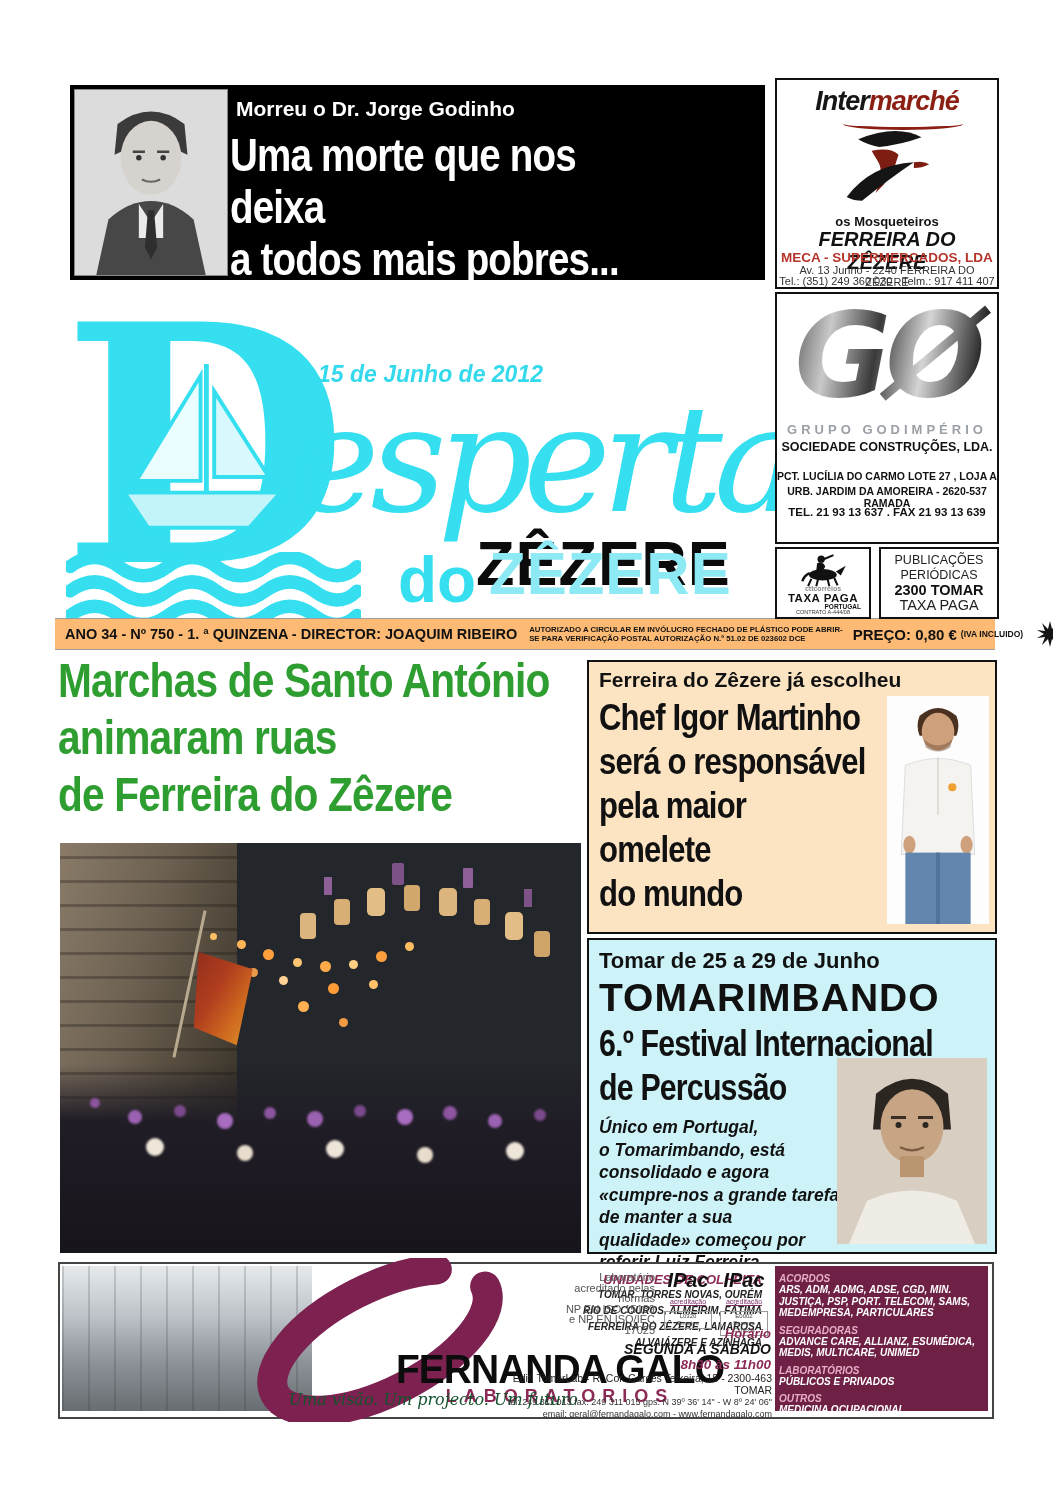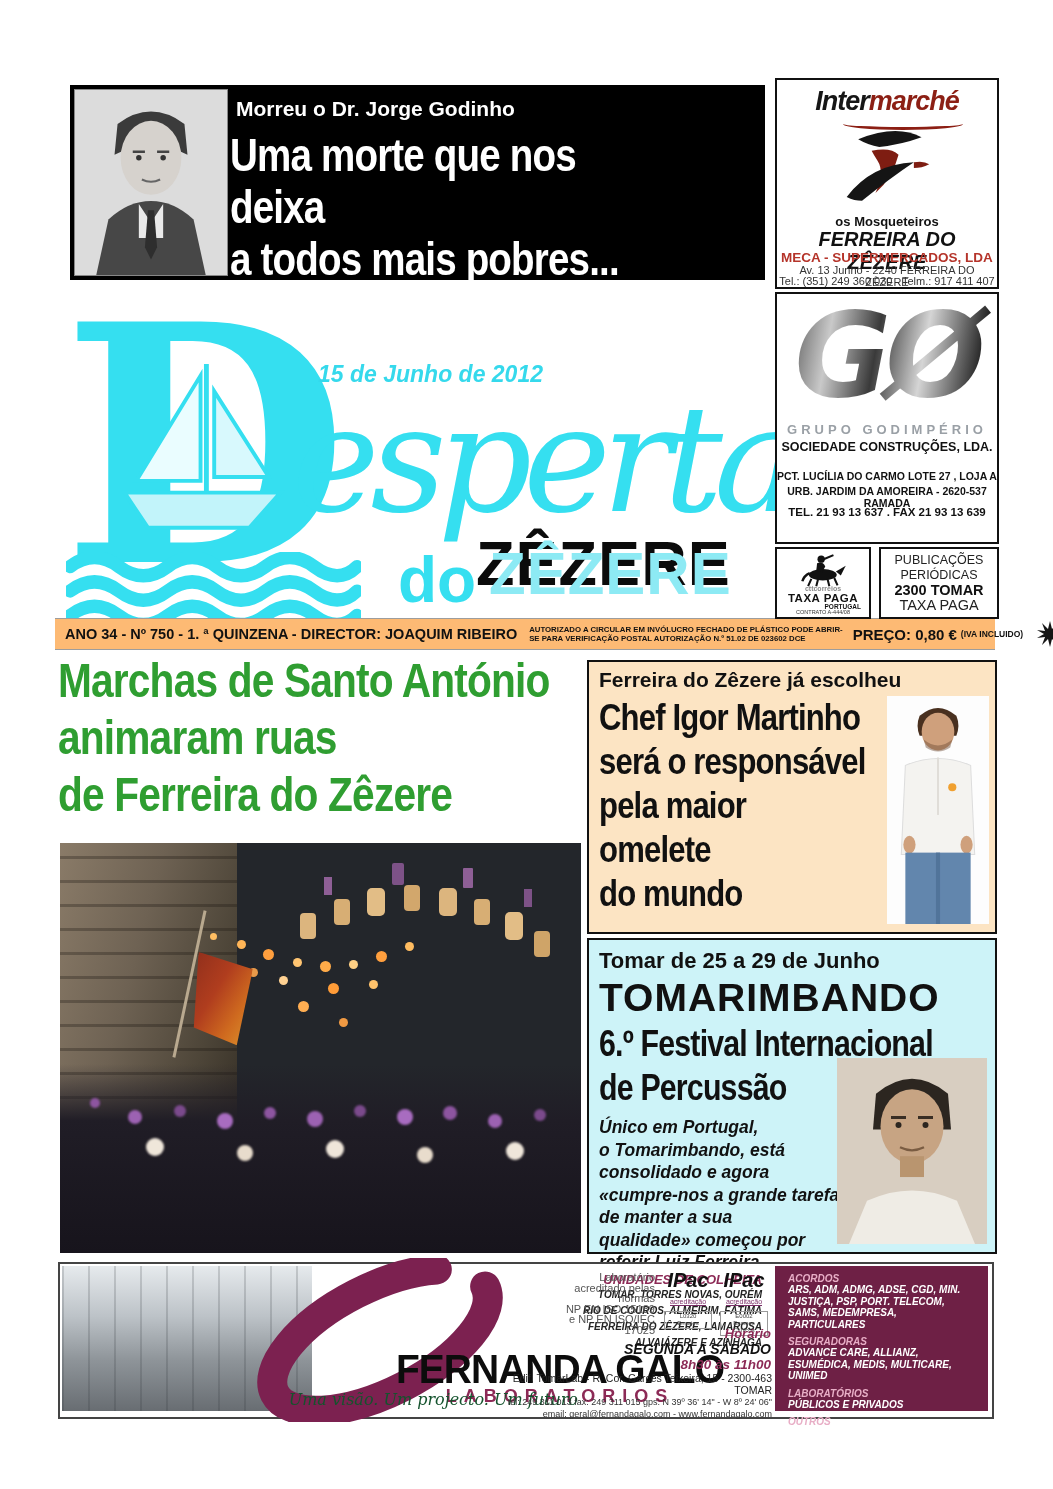--- a/index.html
+++ b/index.html
@@ -119,21 +119,21 @@
   .ipac-word{font-size:20px;font-weight:bold;font-style:italic;color:#111;line-height:20px;}
   .ipac-acr{font-size:7px;color:#7b2d68;border-bottom:1px solid #7b2d68;display:inline-block;}
   .ipac-box{margin:3px auto 0;width:44px;border:1px solid #999;font-size:6px;color:#444;line-height:7px;padding:1px;}
   .lab-hor{left:545px;top:62px;width:166px;text-align:right;font-style:italic;font-weight:bold;}
   .lab-hor-label{font-size:13px;color:#8c2a56;}
   .lab-hor-days{font-size:14px;color:#111;}
   .lab-hor-hours{font-size:13.5px;color:#8c2a56;}
   .lab-addr{left:420px;top:108px;width:292px;text-align:right;line-height:12px;}
   .lab-addr-1{font-size:10.5px;color:#222;}
   .lab-addr-2,.lab-addr-3{font-size:9px;color:#333;}
-  .lab-agree{left:715px;top:2px;width:213px;height:145px;background:#6e2045;padding:7px 13px;box-sizing:border-box;}
+  .lab-agree{left:715px;top:2px;width:213px;height:145px;background:#6e2045;padding:7px 4px;box-sizing:border-box;}
   .ag-h{color:#e8aec6;font-size:10px;font-weight:bold;font-style:italic;line-height:11px;margin-top:6px;}
   .ag-h:first-child{margin-top:0;}
   .ag-b{color:#fff;font-size:10px;font-weight:bold;font-style:italic;line-height:11.5px;}
 
   
   .strip{left:40px;top:1413px;width:973px;height:45px;background:#f3dee1;border:2px solid #d9b9bd;
          display:flex;align-items:center;justify-content:center;}
   .strip-text{font-size:20px;font-weight:bold;color:#141414;white-space:nowrap;word-spacing:3px;
               transform:scaleX(.8);transform-origin:center center;}
 

